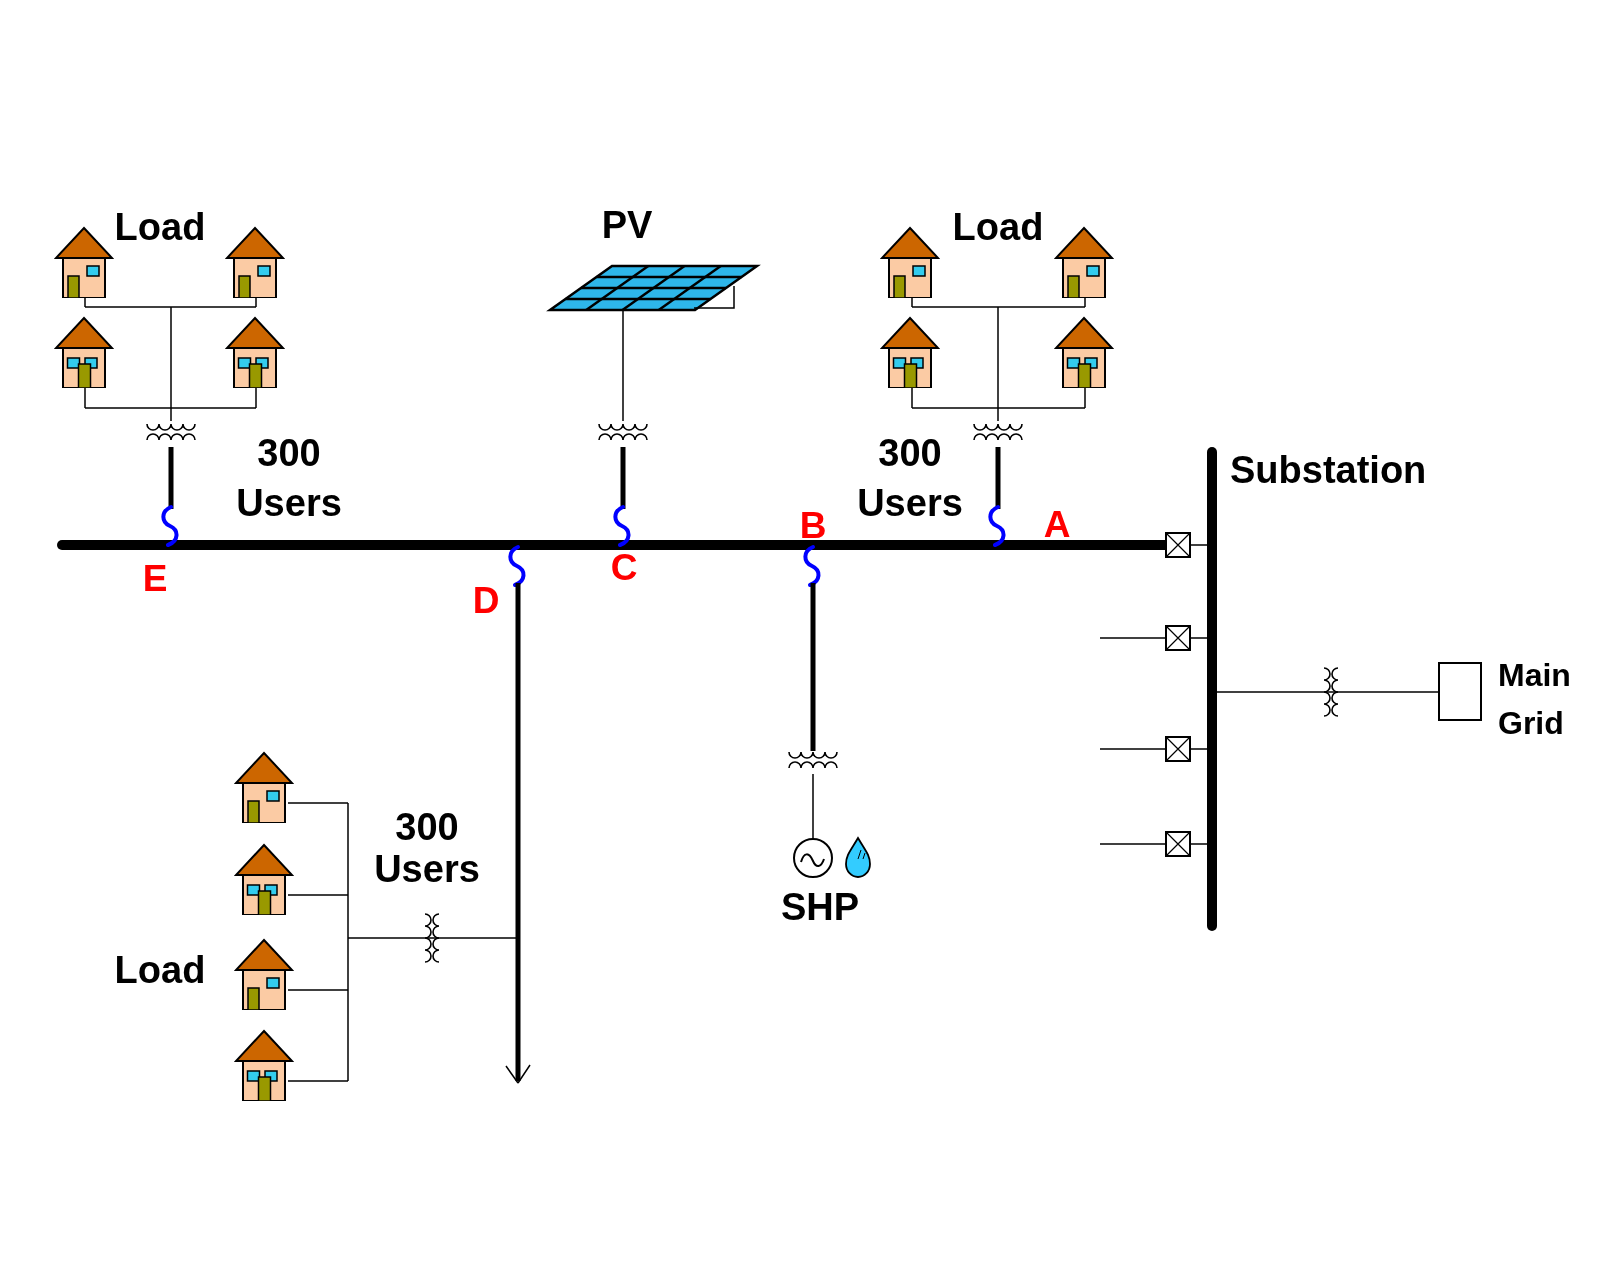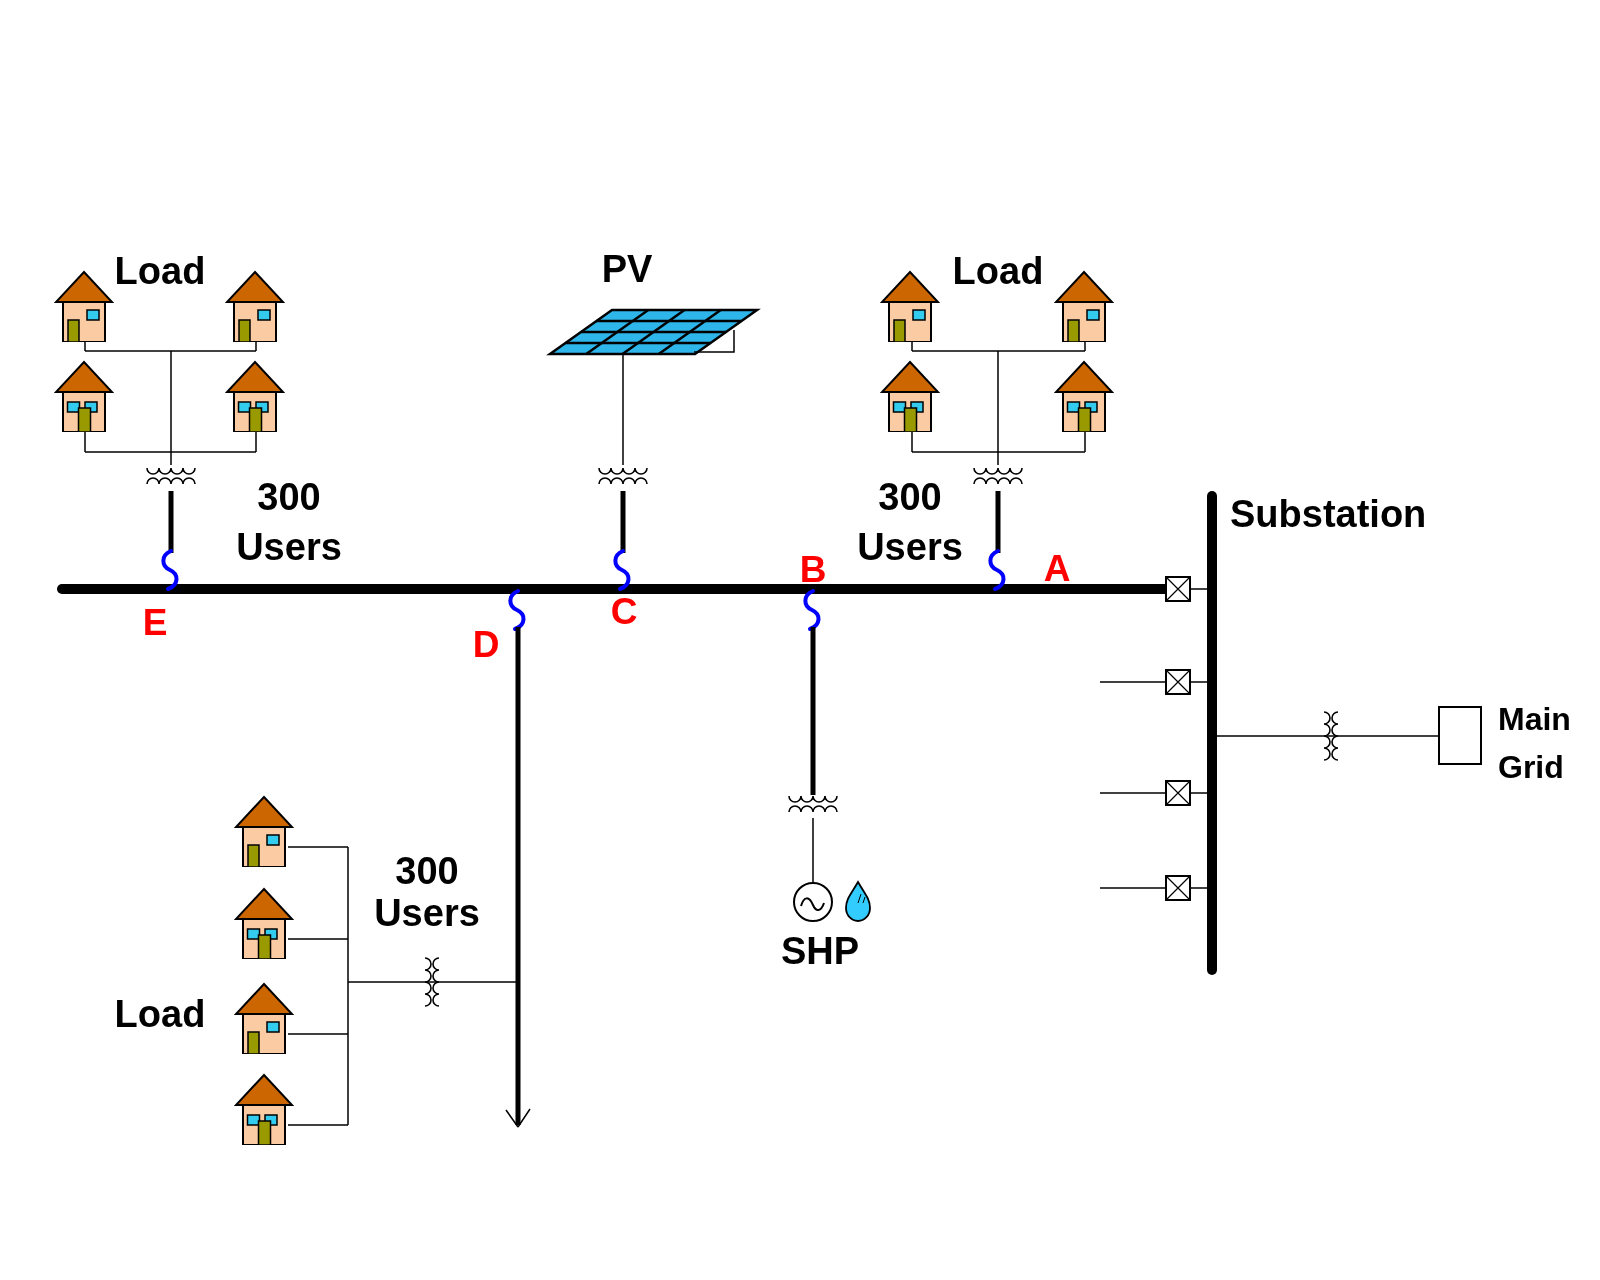--- a/index.html
+++ b/index.html
@@ -7,21 +7,21 @@
     --house-body:#FBCBA4;
     --house-window:#33CCEE;
     --house-door:#999900;
     --pv-panel:#2EB6EA;
     --water-drop:#33CCFF;
     --fuse:#0000FF;
     --label-point:#FF0000;
     --line:#000000;
   }
   html,body{margin:0;padding:0;background:#ffffff;}
-  .canvas{position:relative;width:1600px;height:1132px;background:#ffffff;overflow:hidden;margin-top:44px;}
+  .canvas{position:relative;width:1600px;height:1132px;background:#ffffff;overflow:hidden;}
   svg{display:block;}
   .lbl{font-family:"Liberation Sans",sans-serif;font-weight:bold;font-size:38px;fill:var(--line);}
   .lbl-sm{font-family:"Liberation Sans",sans-serif;font-weight:bold;font-size:32px;fill:var(--line);}
   .pt{font-family:"Liberation Sans",sans-serif;font-weight:bold;font-size:37px;fill:var(--label-point);}
   .wire{stroke:var(--line);stroke-width:1.5;fill:none;}
   .wire2{stroke:var(--line);stroke-width:2;fill:none;}
   .thick{stroke:var(--line);stroke-width:5;fill:none;}
   .bus{stroke:var(--line);stroke-width:10;stroke-linecap:round;fill:none;}
   .coil{stroke:var(--line);stroke-width:1.6;fill:none;}
   .fuse{stroke:var(--fuse);stroke-width:4;fill:none;stroke-linecap:round;}

